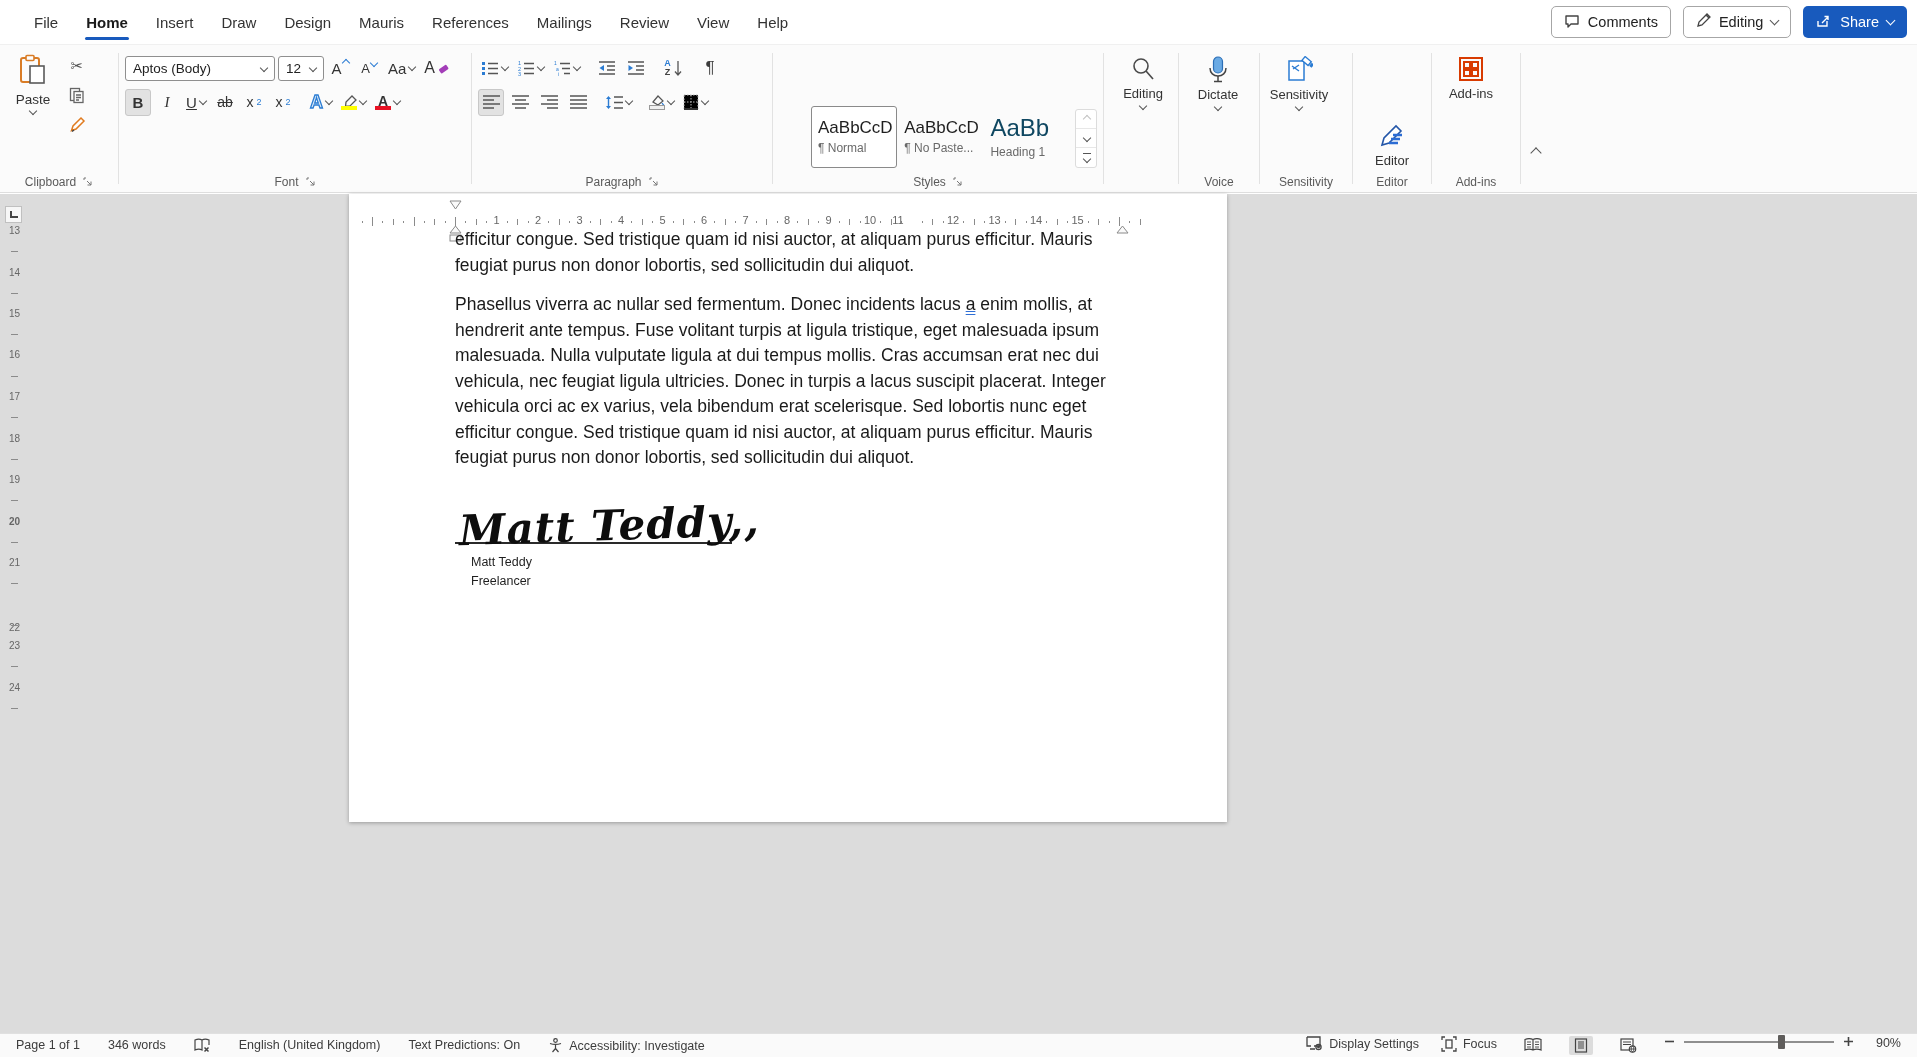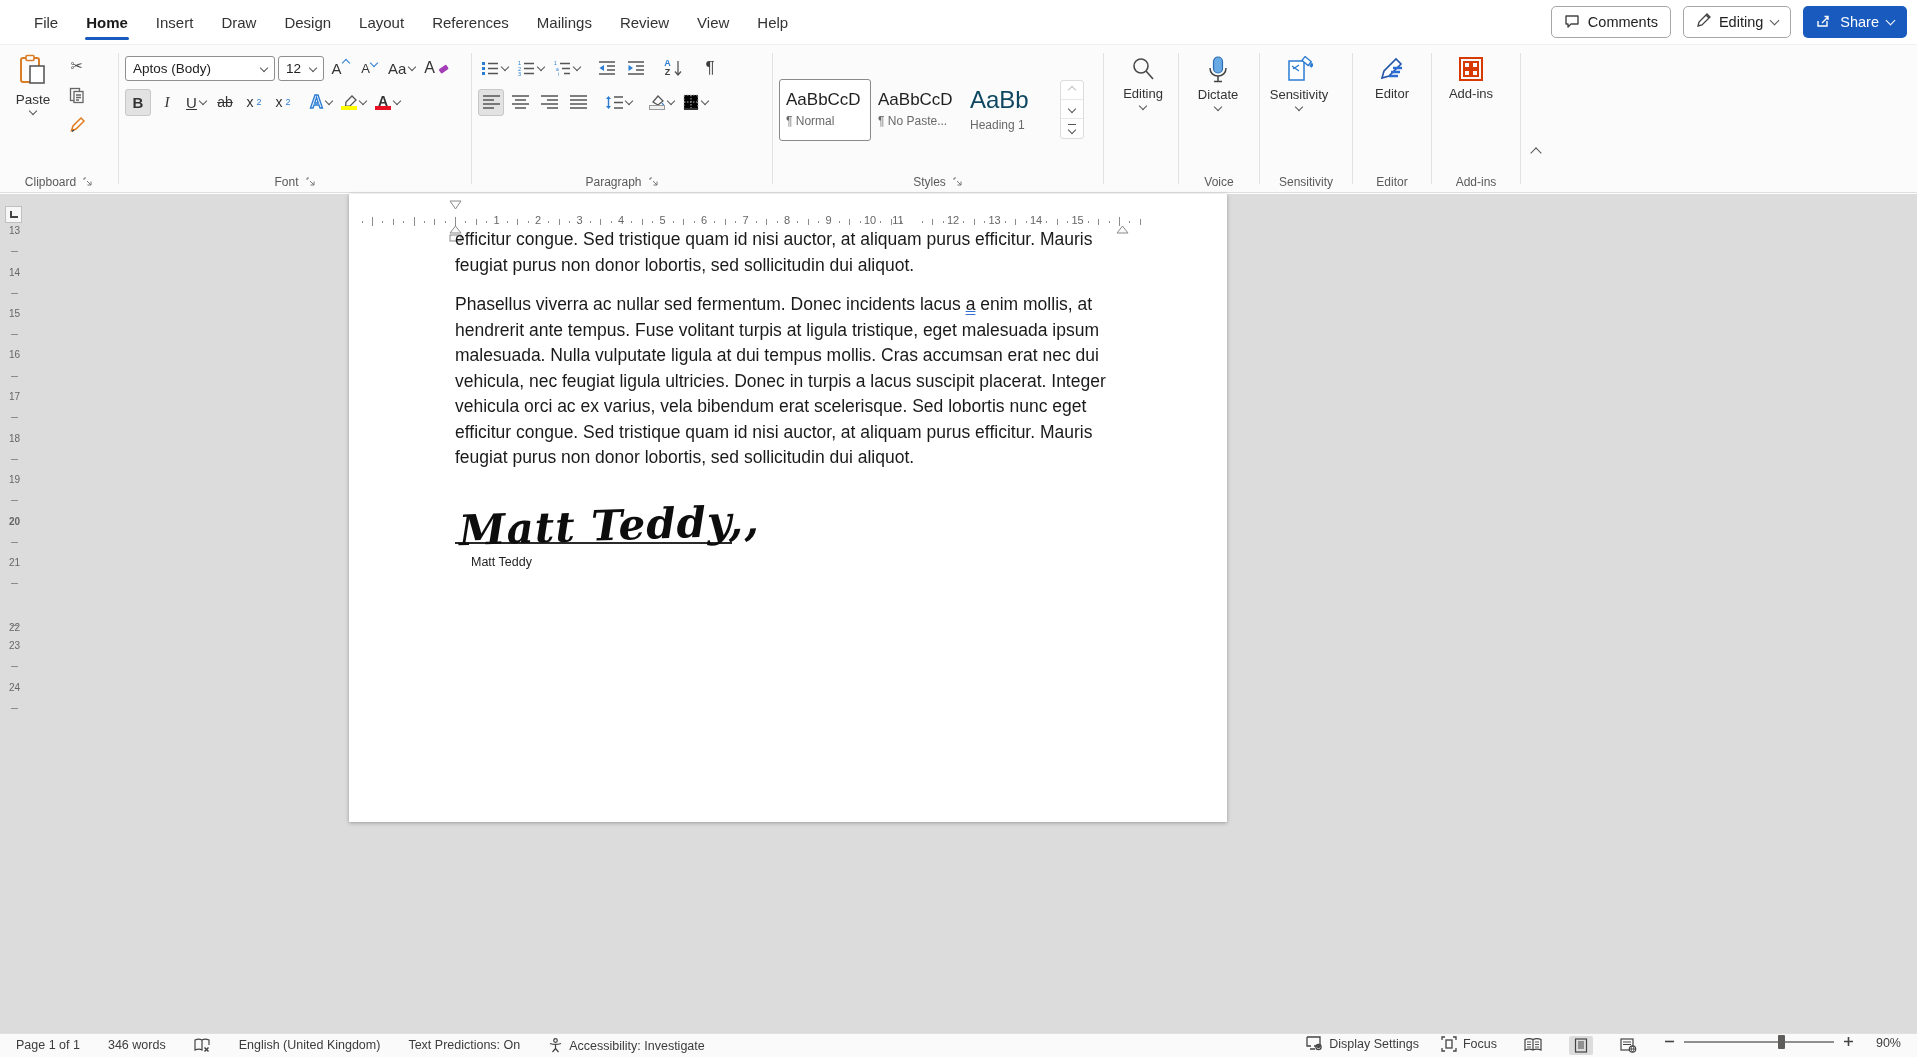--- a/index.html
+++ b/index.html
@@ -119,21 +119,21 @@
 
 <div id="app">
 
   <header class="titlebar">
     <nav class="menu" id="menu-tabs">
         <span class="tab">File</span>
         <span class="tab active">Home</span>
         <span class="tab">Insert</span>
         <span class="tab">Draw</span>
         <span class="tab">Design</span>
-        <span class="tab">Layout</span>
+        <span class="tab">Mauris</span>
         <span class="tab">References</span>
         <span class="tab">Mailings</span>
         <span class="tab">Review</span>
         <span class="tab">View</span>
         <span class="tab">Help</span>
       </nav>
     <div class="tb-actions">
       <div class="btn-outline">
         <span>
           <svg width="16" height="16" viewBox="0 0 16 16" fill="none" stroke="#444" stroke-width="1.4">
@@ -427,21 +427,21 @@
         <span class="launch">
           <svg width="10" height="10" viewBox="0 0 10 10" stroke="#777" fill="none">
               <path d="M1 3V1h2M4 4l4 4M8 4.5V8H4.5"></path>
             </svg>
           </span>
       </div>
     </div>
     <div class="vdiv"></div>
 
     <div class="rgroup" style="width:330px;">
-      <div class="rcontent" style="align-items:center;">
+      <div class="rcontent" style="align-items:flex-end;margin-left:32px;">
         <div class="stcard selected">
           <span class="stprev">AaBbCcD</span>
           <span class="stname">¶ Normal</span>
         </div>
         <div class="stcard">
           <span class="stprev">AaBbCcD</span>
           <span class="stname">¶ No Paste...</span>
         </div>
         <div class="stcard">
           <span class="stprev h1">AaBb</span>
@@ -514,21 +514,21 @@
           </svg>
         <span>Sensitivity</span>
         <i class="ch-s"></i>
       </div>
       <div class="glabel">
           <span>Sensitivity</span>
         </div>
     </div>
     <div class="vdiv"></div>
 
-    <div class="rgroup" style="width:78px;">
+    <div class="rgroup" style="width:78px;justify-content:flex-end;">
       <div class="bigbtn">
         <svg width="27" height="26" viewBox="0 0 27 26" fill="none">
             <path d="M3 22l2-7L17 3l5 5L10 20z" fill="#fff" stroke="#2456a8" stroke-width="1.6"></path>
             <path d="M14 12h9M12 16h9M10 20h9" stroke="#2b6cd4" stroke-width="2.4"></path>
           </svg>
         <span>Editor</span>
       </div>
       <div class="glabel">
           <span>Editor</span>
         </div>
@@ -677,20 +677,21 @@
         <span class="vtick" style="top: 513.5px;"></span>
       </div>
 
     <div class="doc">
       <p>efficitur congue. Sed tristique quam id nisi auctor, at aliquam purus efficitur. Mauris feugiat purus non donor lobortis, sed sollicitudin dui aliquot.</p>
       <p><span>Phasellus viverra ac nullar sed fermentum. Donec incidents lacus </span><span class="gram">a</span><span> enim mollis, at hendrerit ante tempus. Fuse volitant turpis at ligula tristique, eget malesuada ipsum malesuada. Nulla vulputate ligula at dui tempus mollis. Cras accumsan erat nec dui vehicula, nec feugiat ligula ultricies. Donec in turpis a lacus suscipit placerat. Integer vehicula orci ac ex varius, vela bibendum erat scelerisque. Sed lobortis nunc eget efficitur congue. Sed tristique quam id nisi auctor, at aliquam purus efficitur. Mauris feugiat purus non donor lobortis, sed sollicitudin dui aliquot.</span></p>
       <div class="sigscript">Matt Teddy,,</div>
       <div class="sigline"></div>
       <div class="sigblock">
         <div>Matt Teddy</div>
+        <div>Freelancer</div>
       </div>
     </div>
   </div>
 
   <footer class="statusbar">
     <div class="sleft">
       <span>Page 1 of 1</span>
       <span>346 words</span>
       <span>
         <svg width="17" height="15" viewBox="0 0 17 15" fill="none" stroke="#444" stroke-width="1.2">

